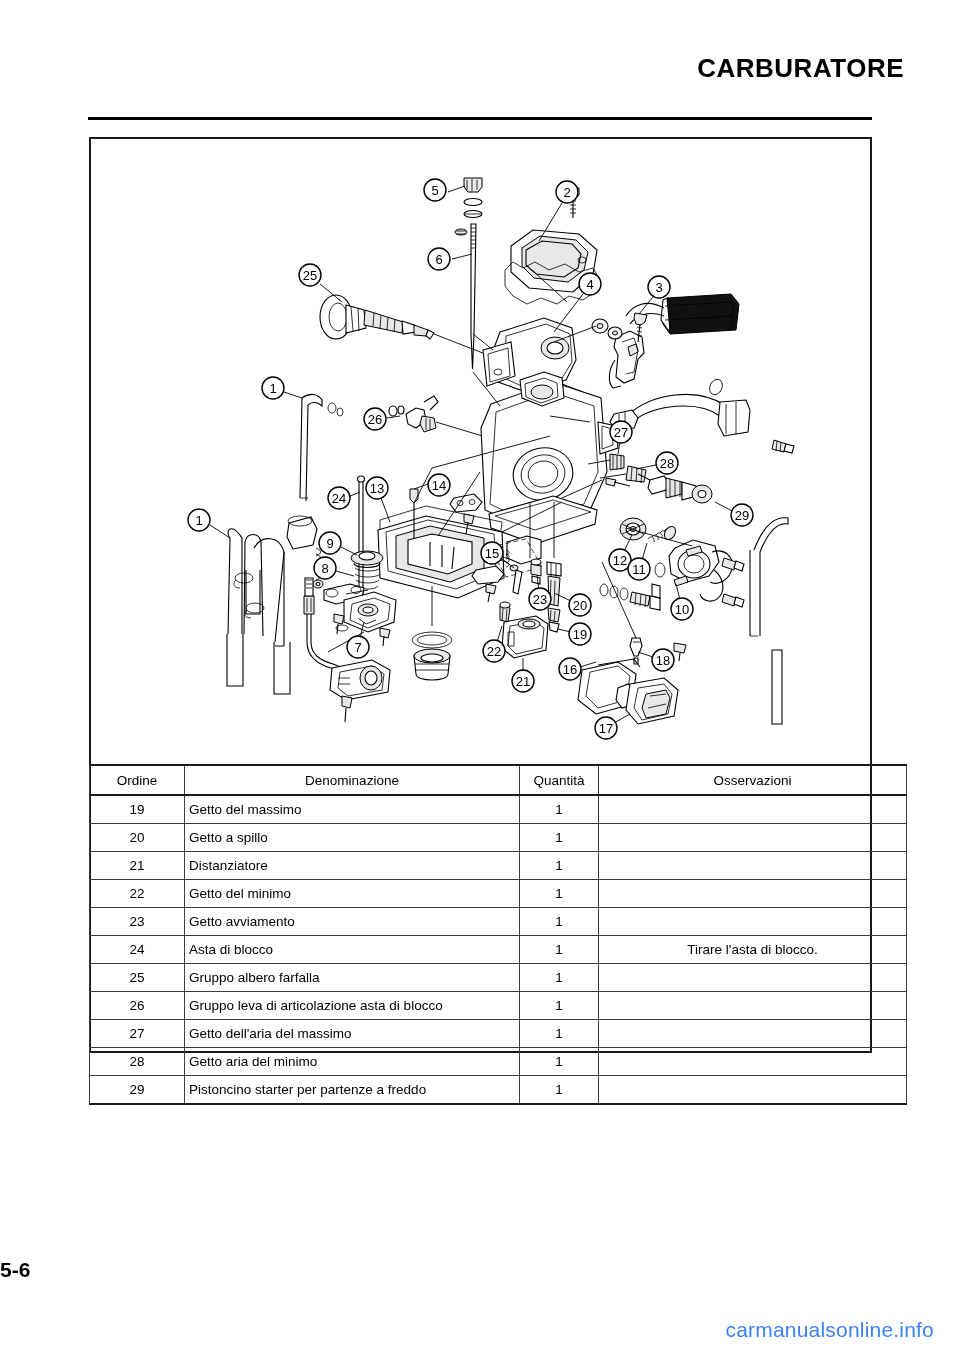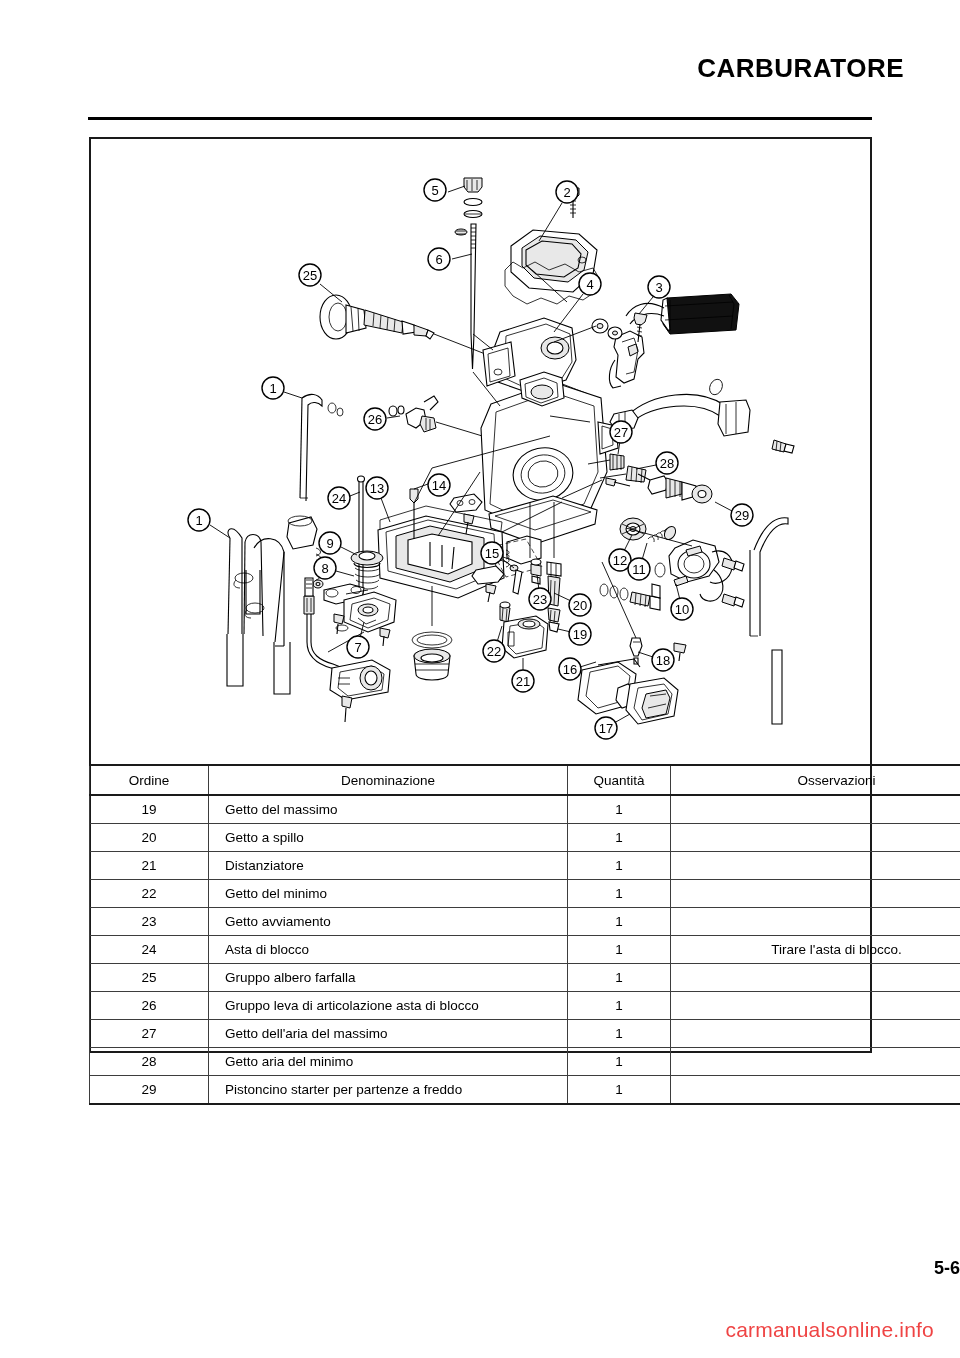--- a/index.html
+++ b/index.html
@@ -80,21 +80,21 @@
   table.parts-table {
     border-collapse: collapse;
     width: 783px;
     table-layout: fixed;
     font-size: 13.5px;
   }
   table.parts-table th,
   table.parts-table td {
     border: 1px solid #3d3d3d;
     height: 27px;
-    padding: 0 16px;
+    padding: 0 4px;
     font-weight: normal;
     vertical-align: middle;
     line-height: 15px;
   }
   table.parts-table thead th {
     border-top: 2px solid #1a1a1a;
     border-bottom: 2px solid #1a1a1a;
     text-align: center;
     height: 28px;
   }
@@ -105,30 +105,30 @@
   .col-nome    { width: 326px; text-align: left; margin-left: 28px; }
   .col-qta     { width: 70px;  text-align: center; }
   .col-oss     { width: 299px; text-align: center; }
 
   
   .page-number {
     position: absolute;
     left: 0;
     top: 1258px;
     width: 960px;
-    text-align: right;
-    font-size: 18px;
+    text-align: left;
+    font-size: 21px;
     font-weight: bold;
   }
   .watermark {
     position: absolute;
     right: 26px;
     top: 1318px;
     font-size: 21px;
-    color: #ef4444;
+    color: #3b82f6;
     letter-spacing: 0.2px;
   }
 
   
   .ln   { fill: none; stroke: #000; stroke-width: 1.1; }
   .lnt  { fill: none; stroke: #000; stroke-width: 0.8; }
   .lead { fill: none; stroke: #000; stroke-width: 0.9; }
   .hid  { fill: none; stroke: #000; stroke-width: 0.7; stroke-dasharray: 5 3; }
   .fillw{ fill: #ffffff; stroke: #000; stroke-width: 1.1; }
   .fillg{ fill: #e8e8e8; stroke: #000; stroke-width: 1; }

